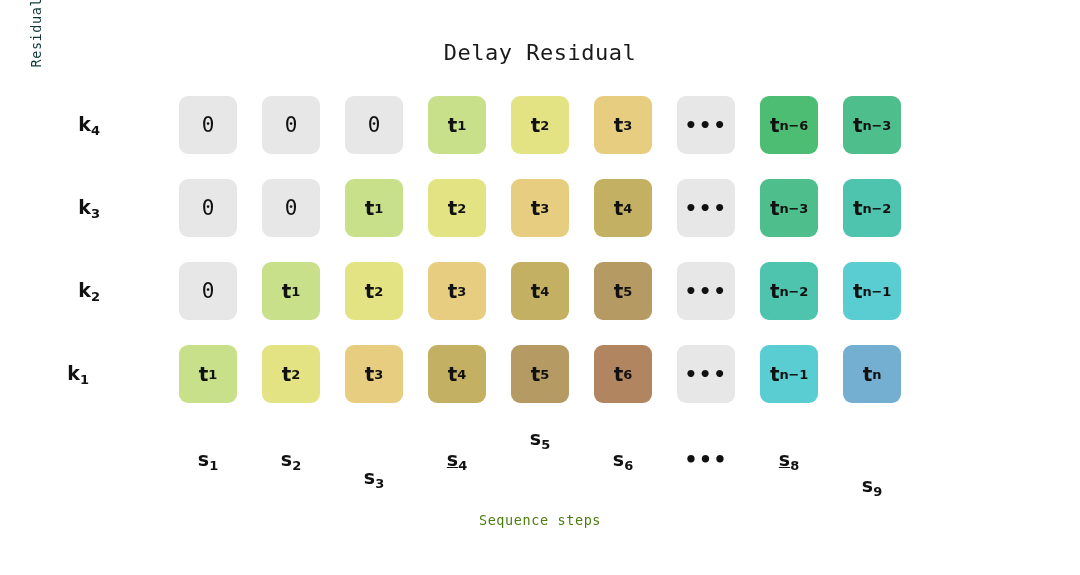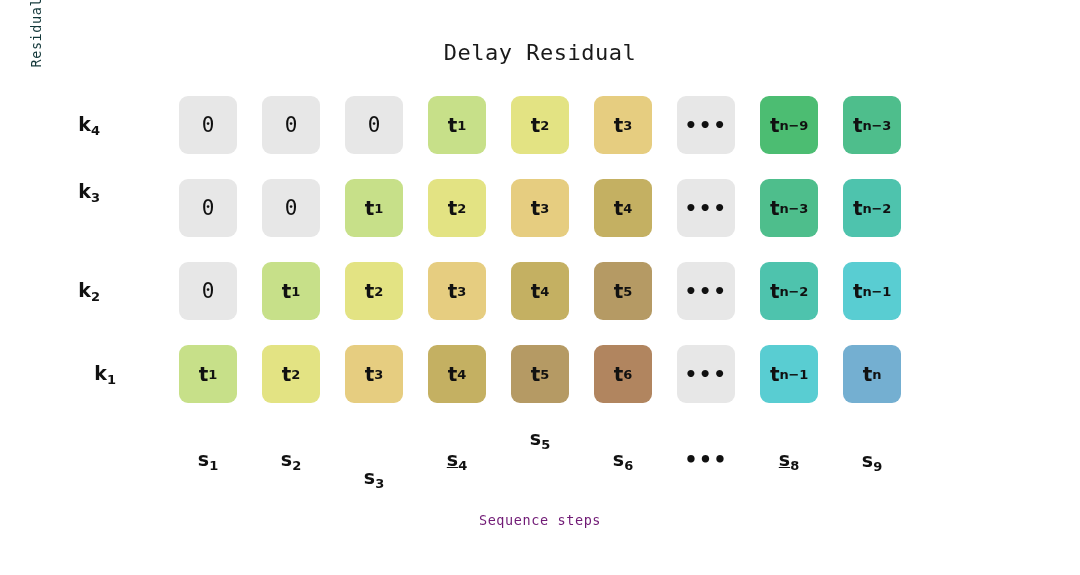--- a/index.html
+++ b/index.html
@@ -49,21 +49,21 @@
 
   
   #x-axis-title {
     position: absolute;
     left: 0;
     top: 512px;
     width: 1080px;
     text-align: center;
     font-family: "DejaVu Sans Mono", monospace;
     font-size: 13.5px;
-    color: #701a75;
+    color: #4d7c0f;
     letter-spacing: 0.6px;
   }
 
   
   #grid {
     position: absolute;
     left: 0;
     top: 0;
     width: 1080px;
     height: 575px;
@@ -141,40 +141,40 @@
 <body>
 
 <div id="chart-title">Delay Residual</div>
 
 <div id="y-axis-title">Residual codebooks</div>
 
 <div id="x-axis-title">Sequence steps</div>
 
 <div id="grid">
     <div class="row-label" style="left: 40px; top: 115px;">k<span class="sub">4</span></div>
-    <div class="row-label" style="left: 40px; top: 182px;">k<span class="sub">3</span></div>
+    <div class="row-label" style="left: 40px; top: 198px;">k<span class="sub">3</span></div>
     <div class="row-label" style="left: 40px; top: 281px;">k<span class="sub">2</span></div>
-    <div class="row-label" style="left: 56px; top: 364px;">k<span class="sub">1</span></div>
+    <div class="row-label" style="left: 29px; top: 364px;">k<span class="sub">1</span></div>
     <div class="col-label" style="left: 179px; top: 450px;">s<span class="sub">1</span></div>
     <div class="col-label" style="left: 262px; top: 450px;">s<span class="sub">2</span></div>
     <div class="col-label" style="left: 345px; top: 468px;">s<span class="sub">3</span></div>
     <div class="col-label" style="left: 428px; top: 450px; text-decoration: underline;">s<span class="sub">4</span></div>
     <div class="col-label" style="left: 511px; top: 429px;">s<span class="sub">5</span></div>
     <div class="col-label" style="left: 594px; top: 450px;">s<span class="sub">6</span></div>
     <div class="col-label dots" style="left: 677px; top: 450px;">•••</div>
     <div class="col-label" style="left: 760px; top: 450px; text-decoration: underline;">s<span class="sub">8</span></div>
-    <div class="col-label" style="left: 843px; top: 451px;">s<span class="sub">9</span></div>
+    <div class="col-label" style="left: 843px; top: 476px;">s<span class="sub">9</span></div>
     <div class="cell zero" style="left: 179px; top: 96px; background: rgb(231, 231, 231);">0</div>
     <div class="cell zero" style="left: 262px; top: 96px; background: rgb(231, 231, 231);">0</div>
     <div class="cell zero" style="left: 345px; top: 96px; background: rgb(231, 231, 231);">0</div>
     <div class="cell" style="left: 428px; top: 96px; background: rgb(199, 224, 137);">t<span class="sub">1</span></div>
     <div class="cell" style="left: 511px; top: 96px; background: rgb(227, 227, 131);">t<span class="sub">2</span></div>
     <div class="cell" style="left: 594px; top: 96px; background: rgb(230, 205, 128);">t<span class="sub">3</span></div>
     <div class="cell dots" style="left: 677px; top: 96px; background: rgb(231, 231, 231);">•••</div>
-    <div class="cell" style="left: 760px; top: 96px; background: rgb(76, 189, 114);">t<span class="sub">n−9</span></div>
+    <div class="cell" style="left: 760px; top: 96px; background: rgb(76, 189, 114);">t<span class="sub">n−6</span></div>
     <div class="cell" style="left: 843px; top: 96px; background: rgb(78, 190, 140);">t<span class="sub">n−3</span></div>
     <div class="cell zero" style="left: 179px; top: 179px; background: rgb(231, 231, 231);">0</div>
     <div class="cell zero" style="left: 262px; top: 179px; background: rgb(231, 231, 231);">0</div>
     <div class="cell" style="left: 345px; top: 179px; background: rgb(199, 224, 137);">t<span class="sub">1</span></div>
     <div class="cell" style="left: 428px; top: 179px; background: rgb(227, 227, 131);">t<span class="sub">2</span></div>
     <div class="cell" style="left: 511px; top: 179px; background: rgb(230, 205, 128);">t<span class="sub">3</span></div>
     <div class="cell" style="left: 594px; top: 179px; background: rgb(196, 176, 98);">t<span class="sub">4</span></div>
     <div class="cell dots" style="left: 677px; top: 179px; background: rgb(231, 231, 231);">•••</div>
     <div class="cell" style="left: 760px; top: 179px; background: rgb(78, 190, 140);">t<span class="sub">n−3</span></div>
     <div class="cell" style="left: 843px; top: 179px; background: rgb(78, 195, 173);">t<span class="sub">n−2</span></div>

